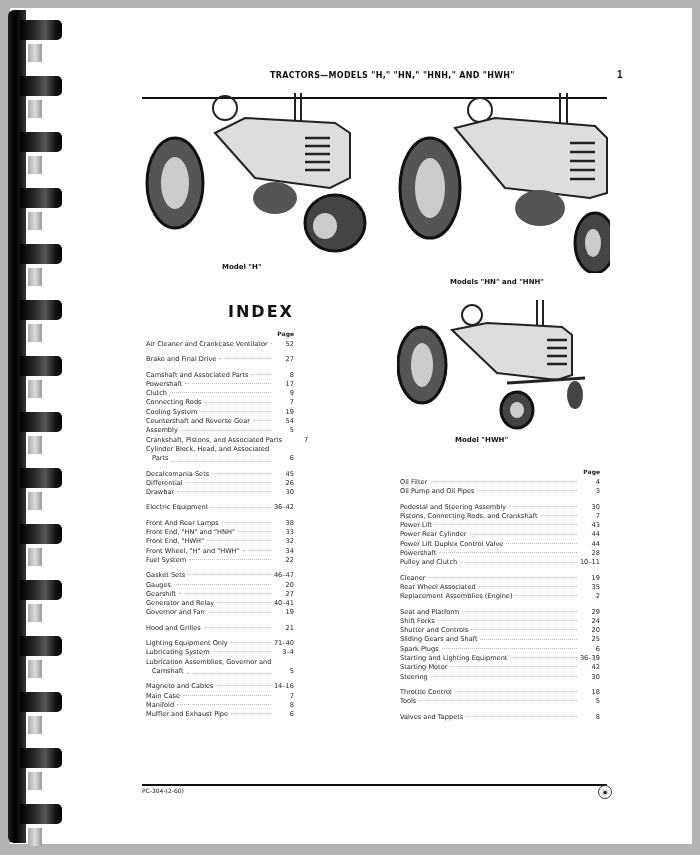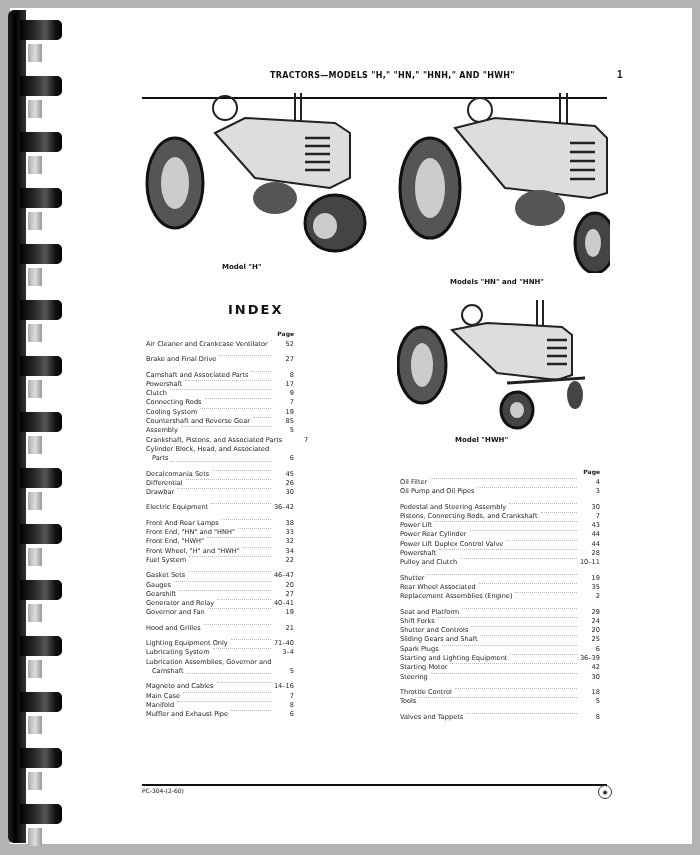--- a/index.html
+++ b/index.html
@@ -33,26 +33,26 @@
     font-family:"DejaVu Sans", sans-serif;
   }
   .page-num {
     position:absolute; left:617px; top:69px; font-size:10px; font-weight:bold;
   }
   .tractor { position:absolute; }
   .caption {
     position:absolute; font-size:7px; font-weight:bold; font-family:"DejaVu Sans", sans-serif;
   }
   .index-title {
-    position:absolute; left:228px; top:302px; font-size:13px; font-weight:bold;
+    position:absolute; left:228px; top:302px; font-size:16px; font-weight:bold;
     letter-spacing:2px; font-family:"DejaVu Sans", sans-serif;
   }
   .index-col { position:absolute; font-size:6.6px; font-family:"DejaVu Sans", sans-serif; color:#222; }
   .page-head { text-align:right; font-weight:bold; font-size:6px; height:10px; }
-  .entry { display:flex; align-items:flex-start; line-height:9.3px; height:9.3px; }
+  .entry { display:flex; align-items:center; line-height:9.3px; height:9.3px; }
   .entry .lbl { white-space:nowrap; }
   .entry .dots { flex:1; border-bottom:1px dotted #bbb; margin:0 3px 2px 3px; }
   .entry .pg { white-space:nowrap; text-align:right; min-width:20px; }
   .entry.multi { height:auto; display:block; line-height:9.3px; }
   .entry.multi .row2 { display:flex; align-items:flex-end; padding-left:6px; }
   .gap { height:6px; }
   .footer-bar {
     position:absolute; left:142px; top:784px; width:465px; border-top:2px solid #111;
   }
   .footer-code {
@@ -209,21 +209,21 @@
       <span class="pg">7</span>
     </div>
     <div class="entry">
       <span class="lbl">Cooling System</span>
       <span class="dots"></span>
       <span class="pg">19</span>
     </div>
     <div class="entry">
       <span class="lbl">Countershaft and Reverse Gear</span>
       <span class="dots"></span>
-      <span class="pg">85</span>
+      <span class="pg">54</span>
     </div>
     <div class="entry">
       <span class="lbl">Assembly</span>
       <span class="dots"></span>
       <span class="pg">5</span>
     </div>
     <div class="entry">
       <span class="lbl">Crankshaft, Pistons, and Associated Parts</span>
       <span class="dots"></span>
       <span class="pg">7</span>
@@ -401,21 +401,21 @@
       <span class="dots"></span>
       <span class="pg">28</span>
     </div>
     <div class="entry">
       <span class="lbl">Pulley and Clutch</span>
       <span class="dots"></span>
       <span class="pg">10–11</span>
     </div>
     <div class="gap"></div>
     <div class="entry">
-      <span class="lbl">Shutter</span>
+      <span class="lbl">Cleaner</span>
       <span class="dots"></span>
       <span class="pg">19</span>
     </div>
     <div class="entry">
       <span class="lbl">Rear Wheel Associated</span>
       <span class="dots"></span>
       <span class="pg">35</span>
     </div>
     <div class="entry">
       <span class="lbl">Replacement Assemblies (Engine)</span>

